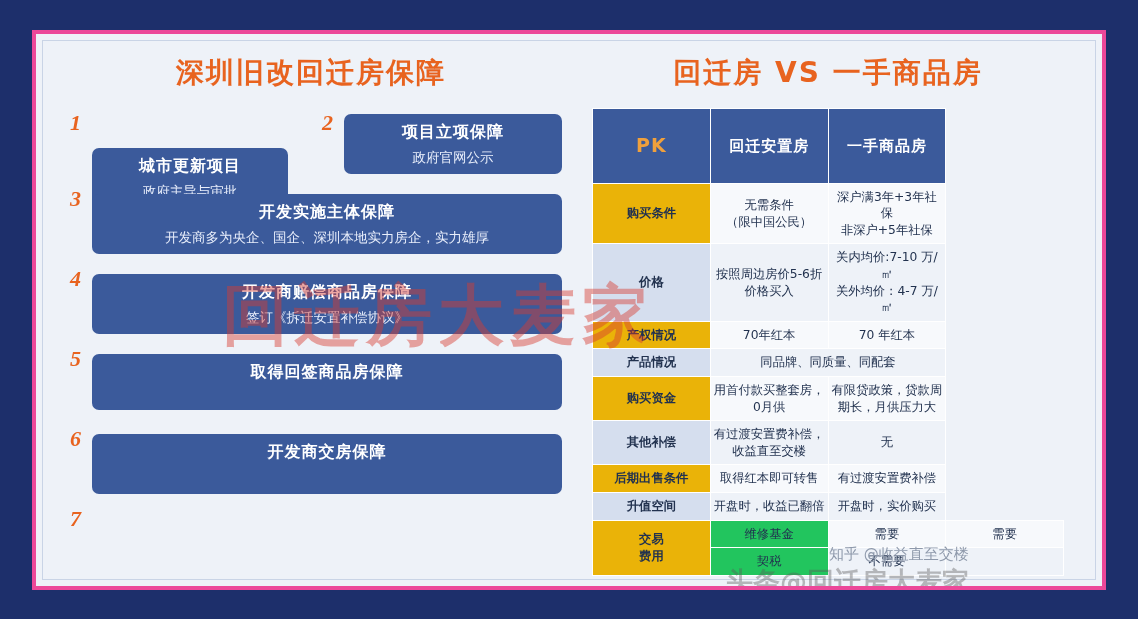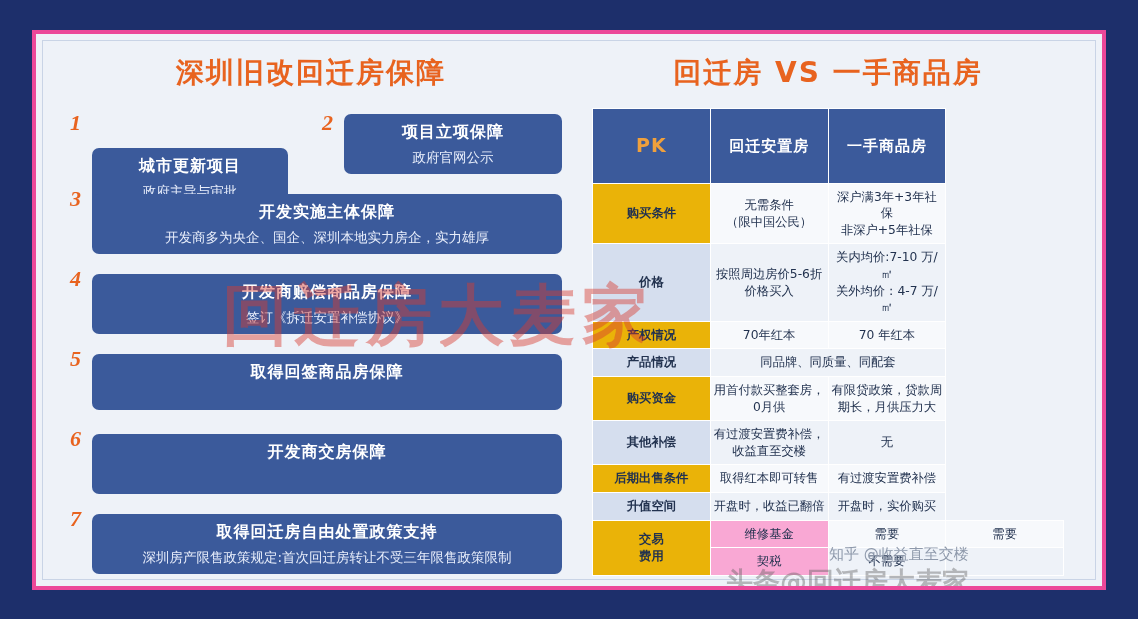--- a/index.html
+++ b/index.html
@@ -136,21 +136,21 @@
     background:#eab308;
     font-weight:bold;
     font-size:13px;
     color:#22324f;
     width:92px;
   }
   tr.alt td.val{background:#eef2f8;}
   td.val{background:#f7f9fc;}
   tr.alt td.lbl{background:#d5deee;}
   td.sublbl{
-    background:#f9a8d4;
+    background:#22c55e;
     font-weight:normal;
     font-size:12px;
     width:60px;
   }
 </style>
 </head>
 <body>
 
 <div class="page">
   <div class="inner"></div>
@@ -188,24 +188,20 @@
       <div class="card" style="left:22px;top:244px;width:470px;height:56px;">
         <div class="h">取得回签商品房保障</div>
       </div>
 
       <div class="num" style="top:316px;left:0px;">6</div>
       <div class="card" style="left:22px;top:324px;width:470px;height:60px;">
         <div class="h">开发商交房保障</div>
       </div>
 
       <div class="num" style="top:396px;left:0px;">7</div>
-      <div class="card" style="left:22px;top:404px;width:470px;height:60px;">
-        <div class="h">取得回迁房自由处置政策支持</div>
-        <div class="s">深圳房产限售政策规定:首次回迁房转让不受三年限售政策限制</div>
-      </div>
 
     </div>
   </div>
 
   <div class="right">
     <div class="title-right">回迁房 VS 一手商品房</div>
 
     <table class="pk">
       <thead>
         <tr>

